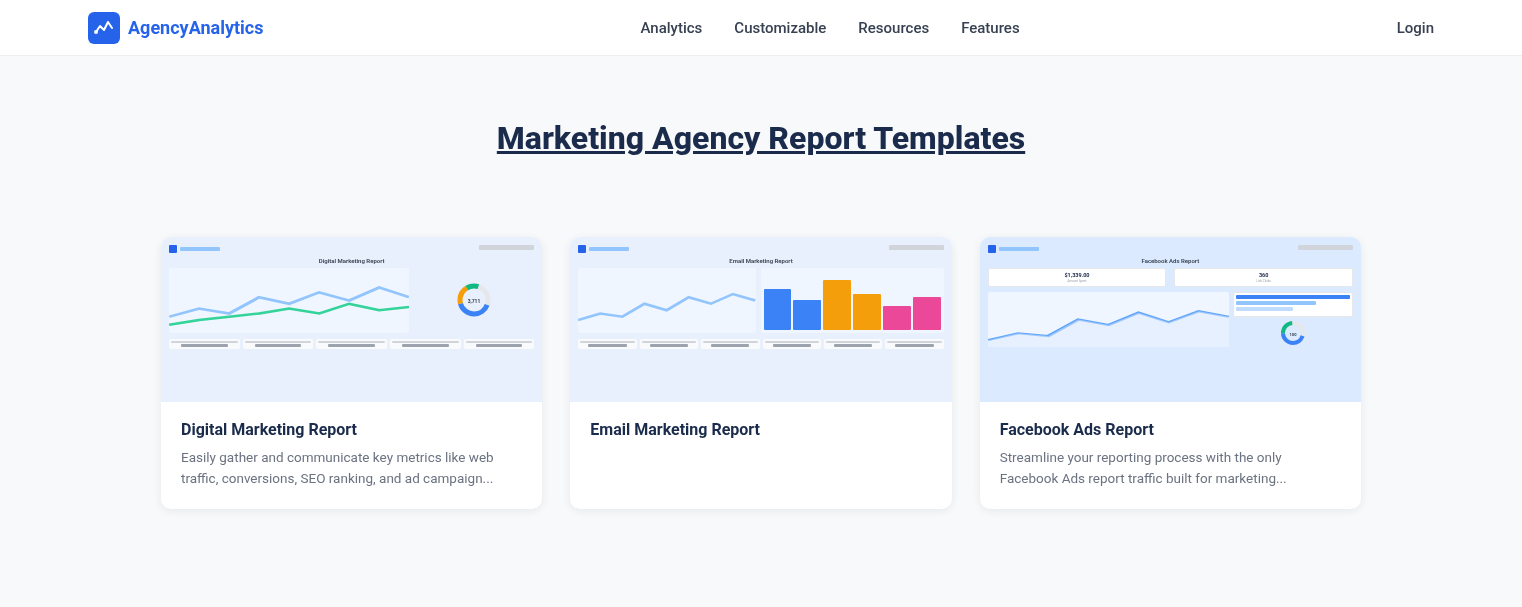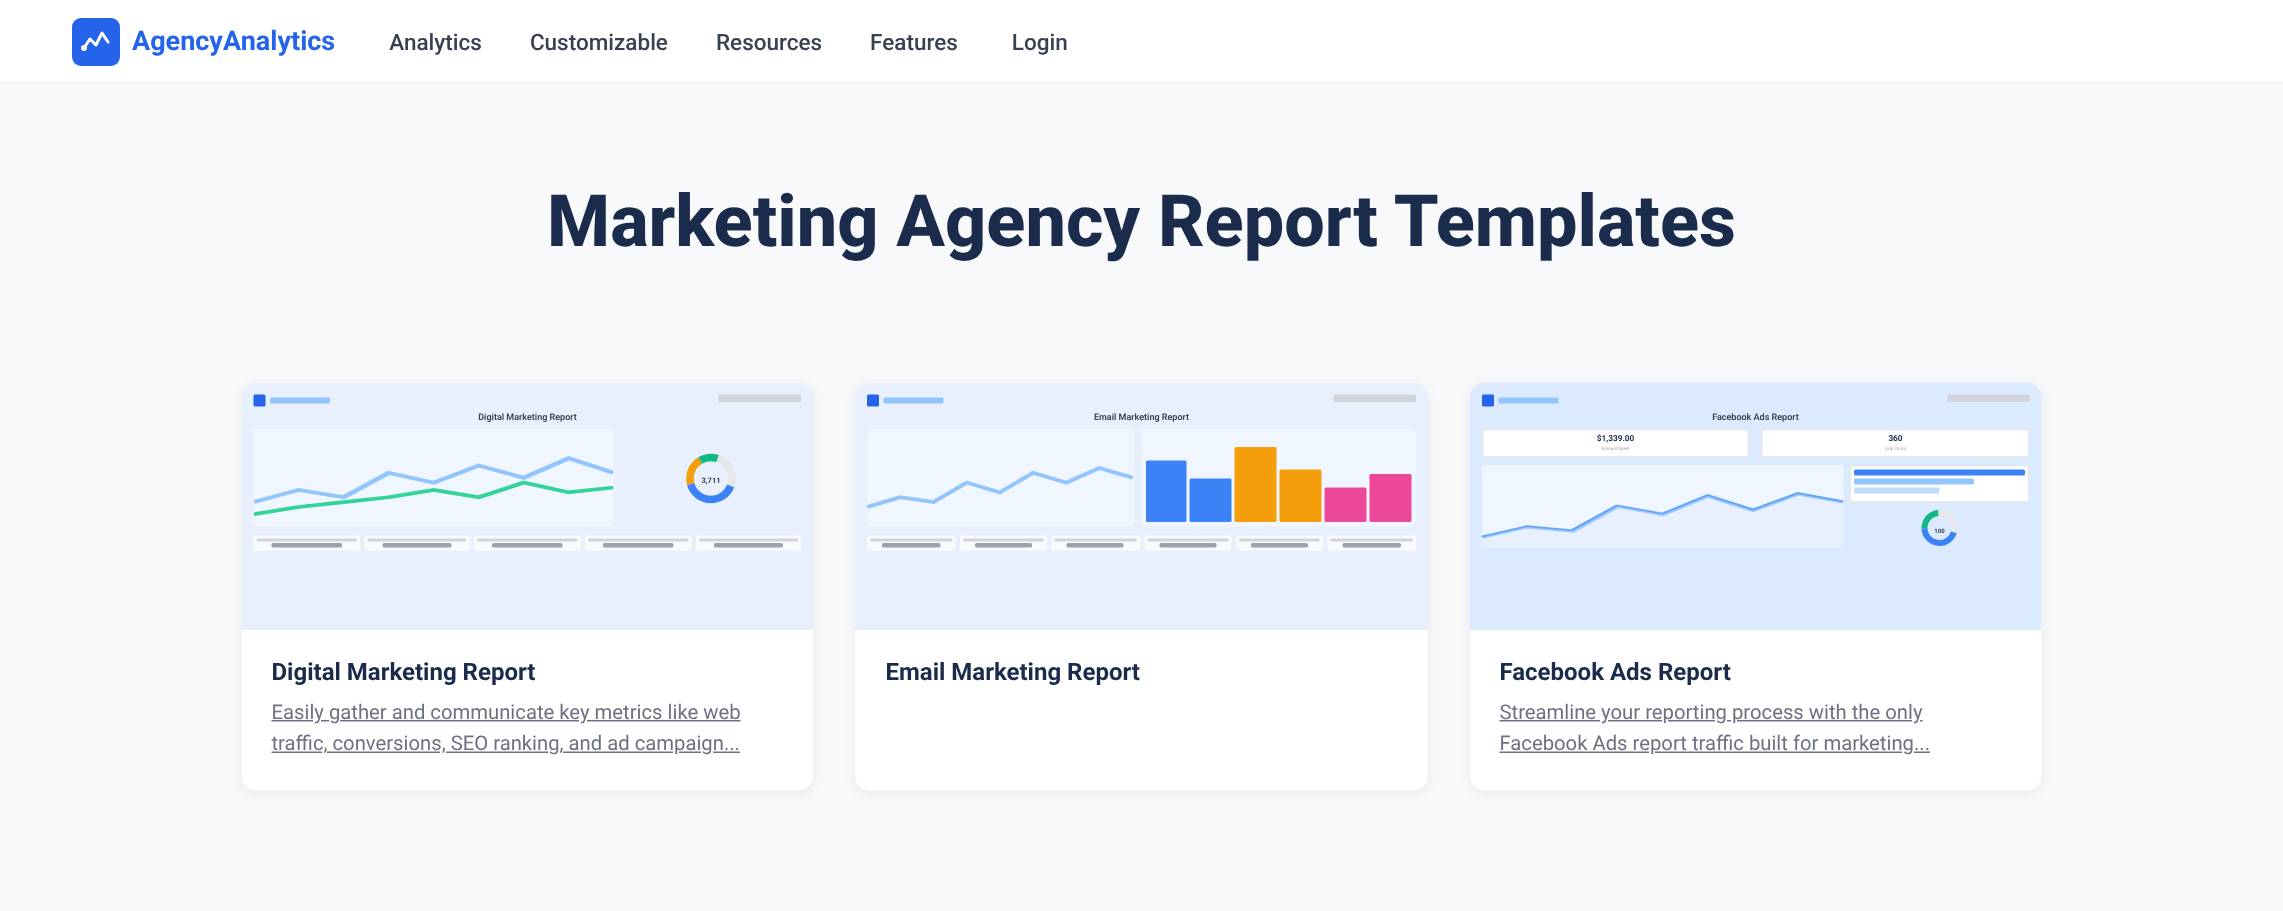--- a/index.html
+++ b/index.html
@@ -12,22 +12,22 @@
       font-family: -apple-system, BlinkMacSystemFont, 'Segoe UI', Roboto, sans-serif;
       background-color: #f8f9fb;
       color: #1a2b4b;
       overflow-x: hidden;
     }
 
     
     nav {
       display: flex;
       align-items: center;
-      justify-content: flex-start;
-      padding: 0 48px;
+      justify-content: space-between;
+      padding: 0 88px;
       height: 56px;
       background: #fff;
       border-bottom: 1px solid #eee;
       position: sticky;
       top: 0;
       z-index: 100;
       gap: 36px;
     }
 
     .nav-logo {
@@ -91,25 +91,26 @@
       cursor: pointer;
     }
 
     
     .hero {
       text-align: center;
       padding: 64px 20px 40px;
     }
 
     .hero h1 {
-      font-size: 48px;
+      font-size: 32px;
       font-weight: 800;
       color: #1a2b4b;
       margin-bottom: 20px;
       line-height: 1.15;
+      text-decoration: underline;
     }
 
     .hero p {
       font-size: 17px;
       color: #6b7280;
       line-height: 1.6;
       max-width: 560px;
       margin: 0 auto;
     }
 
@@ -243,21 +244,20 @@
       font-size: 16px;
       font-weight: 700;
       color: #1a2b4b;
       margin-bottom: 8px;
     }
 
     .card-desc {
       font-size: 13.5px;
       color: #6b7280;
       line-height: 1.55;
-      text-decoration: underline;
     }
   </style>
 </head>
 <body>
 
 <nav>
   <div class="nav-logo">
     <svg class="nav-logo-icon" viewBox="0 0 32 32" fill="none">
       <rect width="32" height="32" rx="6" fill="#2563eb"></rect>
       <path d="M8 20 L12 14 L16 18 L20 10 L24 16" stroke="white" stroke-width="2" fill="none" stroke-linecap="round" stroke-linejoin="round"></path>

